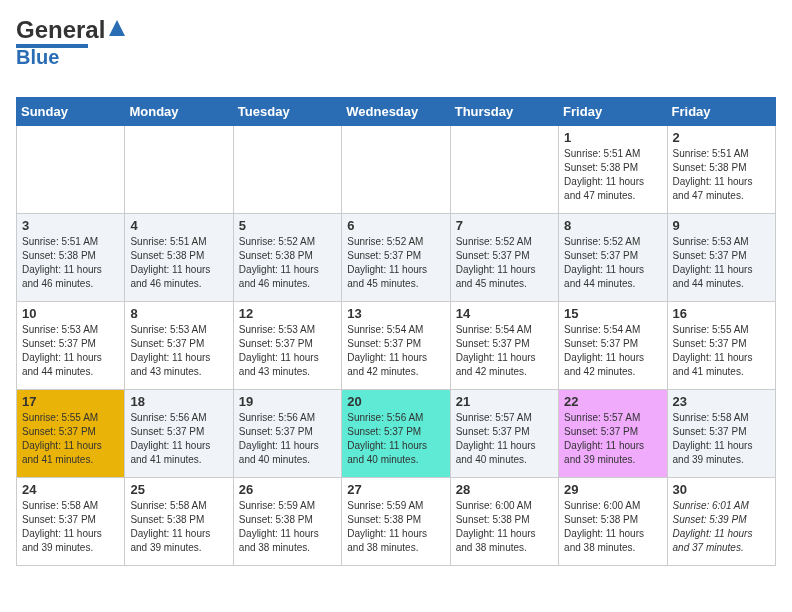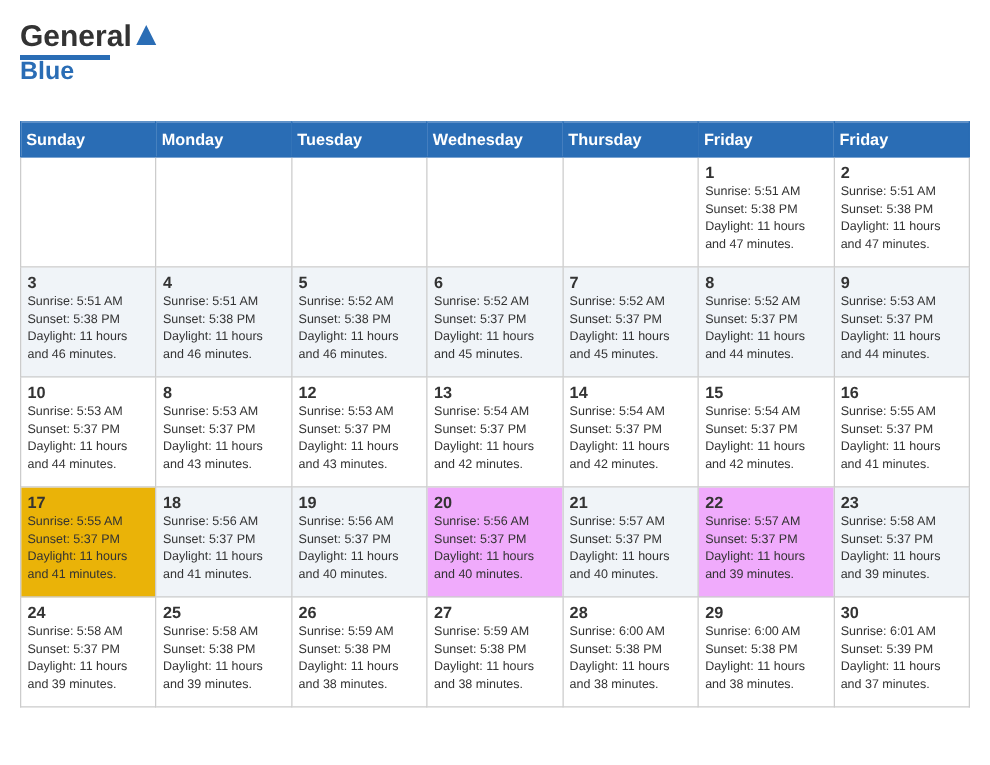--- a/index.html
+++ b/index.html
@@ -245,21 +245,21 @@
 Daylight: 11 hours
 and 41 minutes.</div>
         </td>
         <td style="background: rgb(240, 244, 248);">
           <span class="day-num">19</span>
           <div class="day-info" style="white-space: pre-line;">Sunrise: 5:56 AM
 Sunset: 5:37 PM
 Daylight: 11 hours
 and 40 minutes.</div>
         </td>
-        <td style="background: #f0abfc;">
+        <td style="background: #5eead4;">
           <span class="day-num">20</span>
           <div class="day-info" style="white-space: pre-line;">Sunrise: 5:56 AM
 Sunset: 5:37 PM
 Daylight: 11 hours
 and 40 minutes.</div>
         </td>
         <td style="background: rgb(240, 244, 248);">
           <span class="day-num">21</span>
           <div class="day-info" style="white-space: pre-line;">Sunrise: 5:57 AM
 Sunset: 5:37 PM
@@ -319,20 +319,20 @@
         </td>
         <td>
           <span class="day-num">29</span>
           <div class="day-info" style="white-space: pre-line;">Sunrise: 6:00 AM
 Sunset: 5:38 PM
 Daylight: 11 hours
 and 38 minutes.</div>
         </td>
         <td>
           <span class="day-num">30</span>
-          <div class="day-info" style="white-space: pre-line;">Sunrise: 6:01 AM
+          <div class="day-info" style="white-space: pre-line; font-style: italic;">Sunrise: 6:01 AM
 Sunset: 5:39 PM
 Daylight: 11 hours
 and 37 minutes.</div>
         </td>
       </tr>
     </tbody>
 </table>
 
 </body></html>

